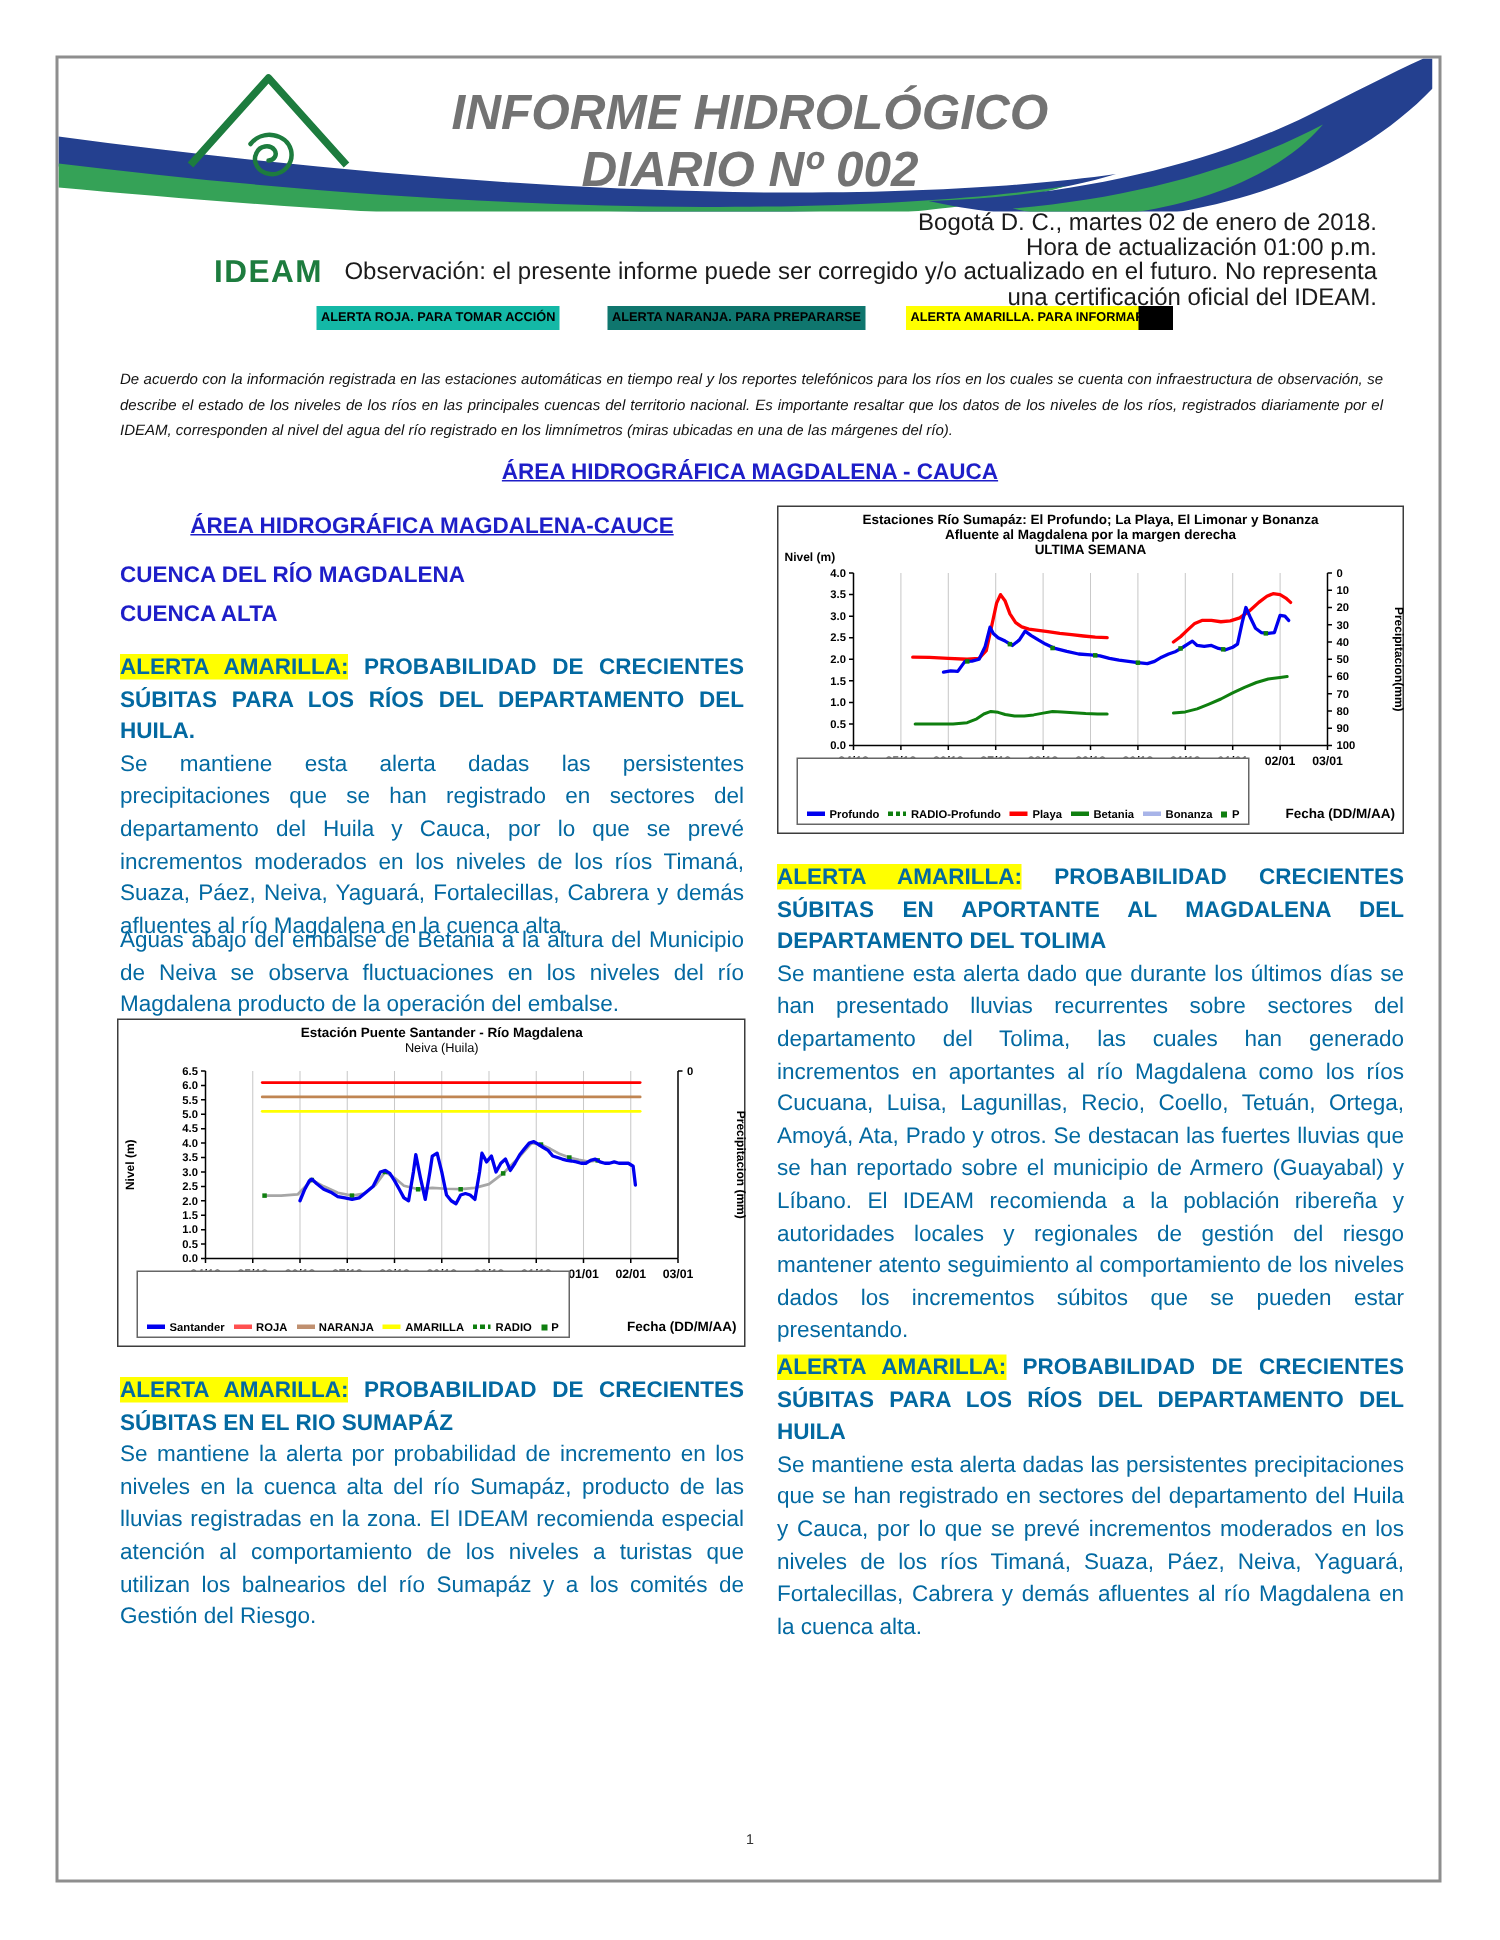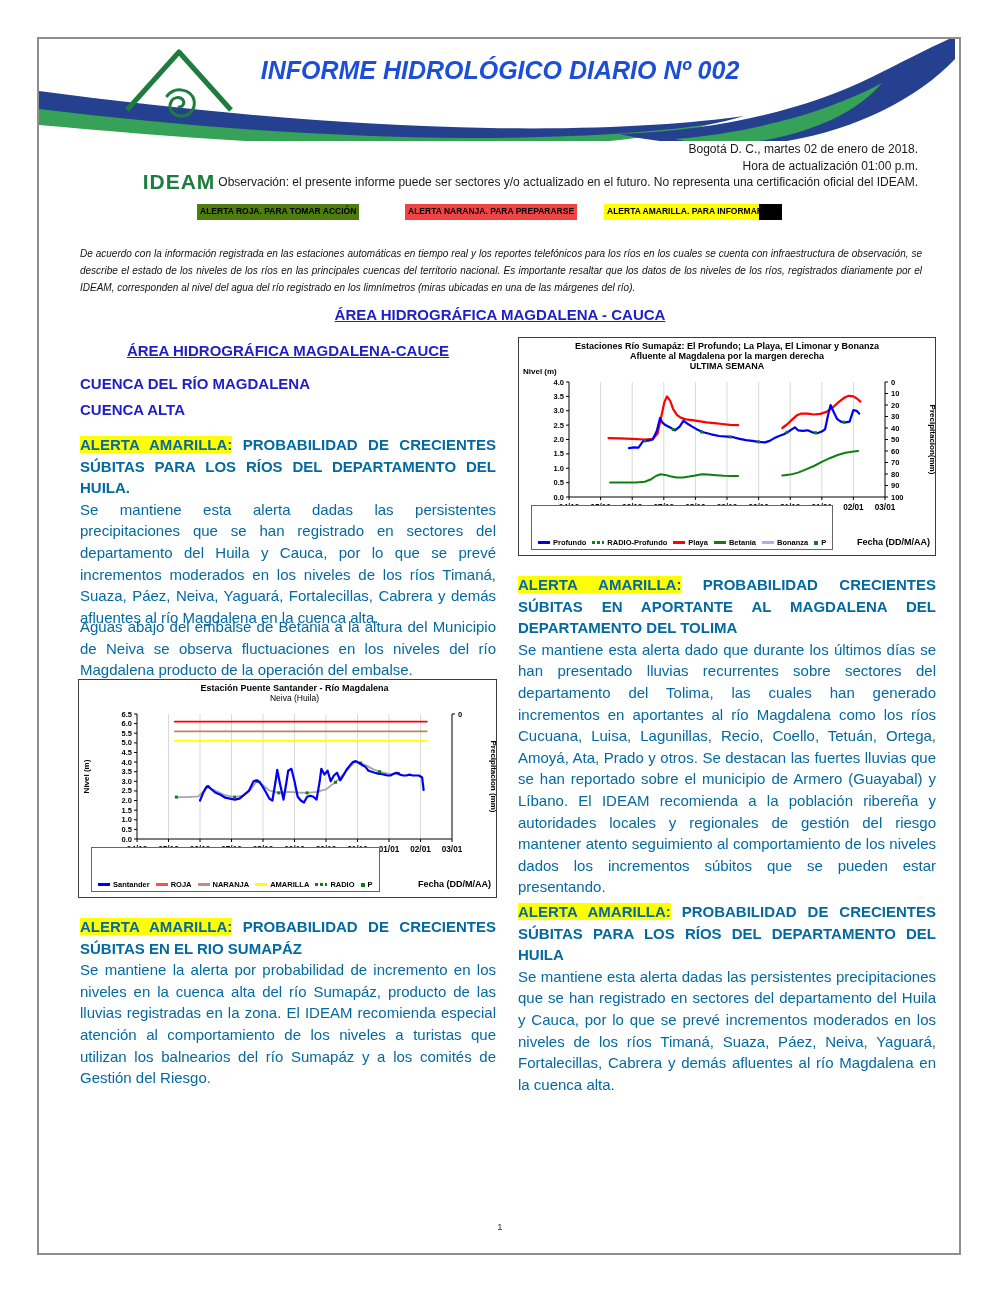--- a/index.html
+++ b/index.html
@@ -3,23 +3,23 @@
 <meta charset="utf-8">
 <style>
   html,body{margin:0;padding:0;background:#ffffff;}
   body{font-family:"Liberation Sans",sans-serif;color:#000;}
   .page{position:relative;width:1000px;height:1293px;background:#fff;overflow:hidden;}
   .pborder{position:absolute;left:37px;top:37px;width:920px;height:1214px;border:2px solid #8e8e8e;}
   
   .swoosh{position:absolute;left:39px;top:39px;}
   .logo{position:absolute;left:105px;top:44px;width:150px;height:100px;}
   .logo-text{position:absolute;left:0;top:78px;width:148px;text-align:center;font-weight:bold;font-size:21px;color:#1d7c3e;letter-spacing:1px;margin-top:48px;}
-  .rtitle{position:absolute;left:245px;top:56px;width:510px;text-align:center;font-size:25px;font-weight:bold;font-style:italic;color:#1d4ed8;}
-  
-  .meta{position:absolute;right:82px;top:141px;width:700px;text-align:right;font-size:12px;line-height:16.5px;color:#1a1a1a;}
+  .rtitle{position:absolute;left:245px;top:56px;width:510px;text-align:center;font-size:33px;font-weight:bold;font-style:italic;color:#737373;}
+  
+  .meta{position:absolute;right:82px;top:141px;width:700px;text-align:right;font-size:16px;line-height:16.5px;color:#1a1a1a;}
   
   .chip{position:absolute;top:204px;height:12px;font-size:8.5px;font-weight:bold;padding:2px 3px;white-space:nowrap;color:#000;}
   .blackbox{position:absolute;left:759px;top:204px;width:23px;height:16px;background:#000;}
   
   .intro{position:absolute;left:80px;top:235px;width:842px;font-size:10px;font-style:italic;line-height:17px;text-align:justify;color:#111;}
   
   .mainhead{position:absolute;left:38px;top:306px;width:924px;text-align:center;font-size:15px;font-weight:bold;color:#1e1ec8;text-decoration:underline;}
   .colhead{position:absolute;left:80px;top:342px;width:416px;text-align:center;font-size:15px;font-weight:bold;color:#1e1ec8;text-decoration:underline;}
   .sub{position:absolute;left:80px;font-size:15px;font-weight:bold;color:#1e1ec8;}
   
@@ -61,25 +61,25 @@
       <path d="M62,52 C70,42 86,45 89,56 C91,65 84,73 75,72 C67,71 63,64 66,58 C68,53 75,52 78,56 C80,59 78,63 74,63" fill="none" stroke="#1d7c3e" stroke-width="3" stroke-linecap="round"></path>
     </svg>
     <div class="logo-text">IDEAM</div>
   </div>
 
   <div class="rtitle">INFORME HIDROLÓGICO DIARIO Nº 002</div>
 
   <div class="meta">
     <div>Bogotá D. C., martes 02 de enero de 2018.</div>
     <div>Hora de actualización 01:00 p.m.</div>
-    <div>Observación: el presente informe puede ser sectores y/o actualizado en el futuro. No representa una certificación oficial del IDEAM.</div>
-  </div>
-
-  <div class="chip" style="left: 197px; background: #4d7c0f;">ALERTA ROJA. PARA TOMAR ACCIÓN</div>
-  <div class="chip" style="left: 405px; background: #ef4444;">ALERTA NARANJA. PARA PREPARARSE</div>
+    <div>Observación: el presente informe puede ser corregido y/o actualizado en el futuro. No representa una certificación oficial del IDEAM.</div>
+  </div>
+
+  <div class="chip" style="left: 211px; background: #14b8a6;">ALERTA ROJA. PARA TOMAR ACCIÓN</div>
+  <div class="chip" style="left: 405px; background: #0f766e;">ALERTA NARANJA. PARA PREPARARSE</div>
   <div class="chip" style="left: 604px; background: rgb(255, 255, 0);">ALERTA AMARILLA. PARA INFORMARS</div>
   <div class="blackbox"></div>
 
   <p class="intro">De acuerdo con la información registrada en las estaciones automáticas en tiempo real y los reportes telefónicos para los ríos en los cuales se cuenta con infraestructura de observación, se describe el estado de los niveles de los ríos en las principales cuencas del territorio nacional. Es importante resaltar que los datos de los niveles de los ríos, registrados diariamente por el IDEAM, corresponden al nivel del agua del río registrado en los limnímetros (miras ubicadas en una de las márgenes del río).</p>
 
   <div class="mainhead">ÁREA HIDROGRÁFICA MAGDALENA - CAUCA</div>
 
   <div class="colhead">ÁREA HIDROGRÁFICA MAGDALENA-CAUCE</div>
   <div class="sub" style="top:375px">CUENCA DEL RÍO MAGDALENA</div>
   <div class="sub" style="top:401px">CUENCA ALTA</div>

